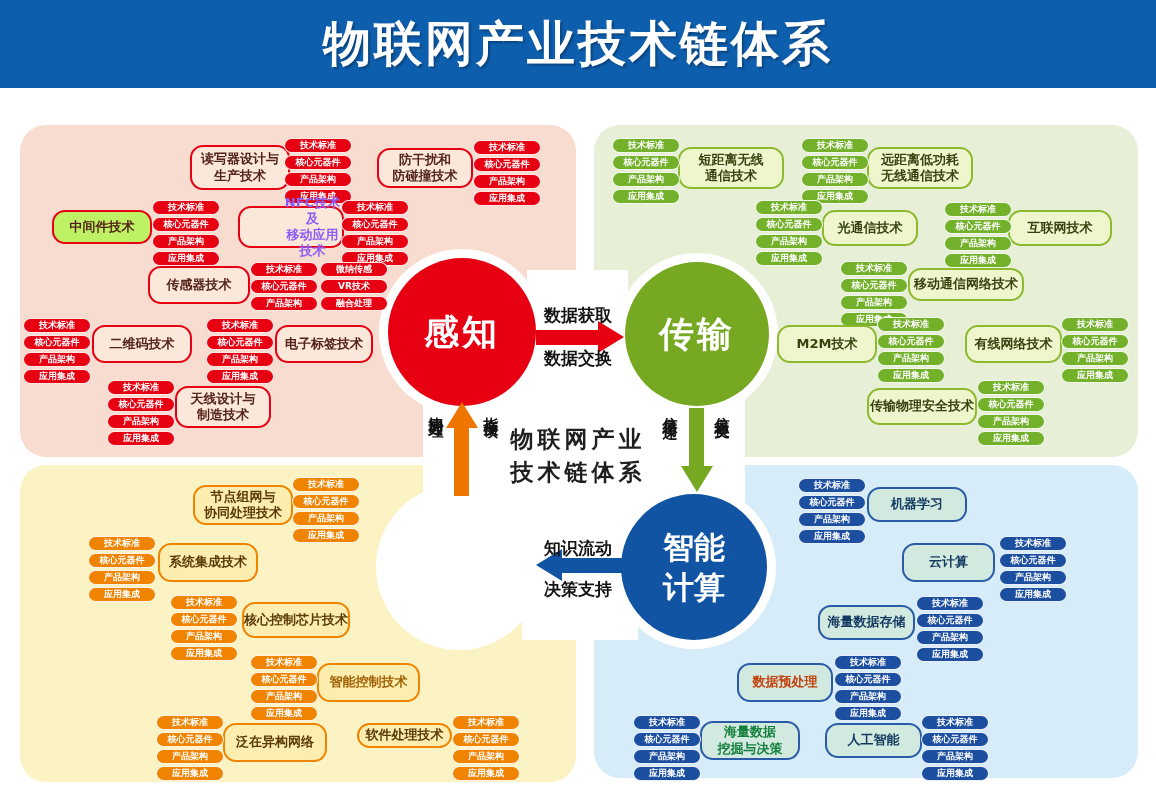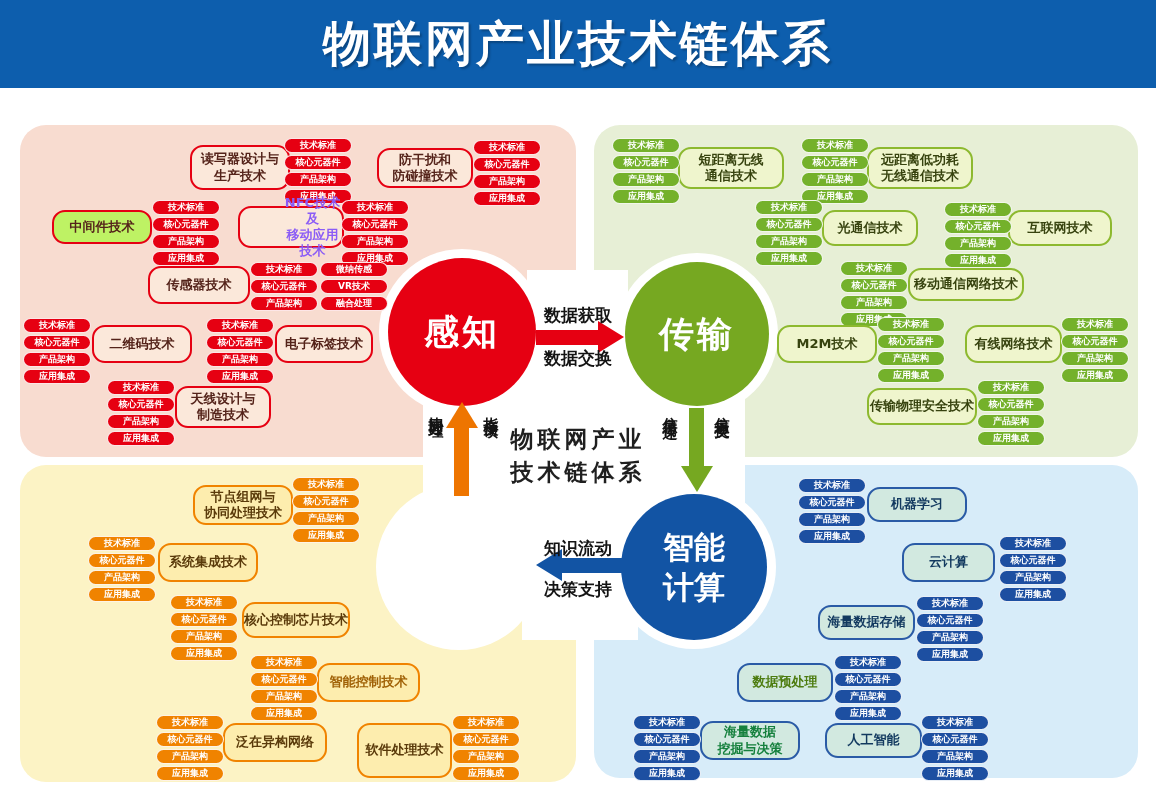--- a/index.html
+++ b/index.html
@@ -203,41 +203,41 @@
       <div class="nbox" style="left: 317px; top: 663px; width: 103px; height: 39px; background: rgb(253, 237, 174); border-color: rgb(240, 131, 0); color: #a16207;">智能控制技术</div>
       <div class="pill" style="left: 250px; top: 655px; background: rgb(240, 131, 0);">技术标准</div>
       <div class="pill" style="left: 250px; top: 672px; background: rgb(240, 131, 0);">核心元器件</div>
       <div class="pill" style="left: 250px; top: 689px; background: rgb(240, 131, 0);">产品架构</div>
       <div class="pill" style="left: 250px; top: 706px; background: rgb(240, 131, 0);">应用集成</div>
       <div class="nbox" style="left: 223px; top: 723px; width: 104px; height: 39px; background: rgb(253, 237, 174); border-color: rgb(240, 131, 0); color: rgb(90, 58, 10);">泛在异构网络</div>
       <div class="pill" style="left: 156px; top: 715px; background: rgb(240, 131, 0);">技术标准</div>
       <div class="pill" style="left: 156px; top: 732px; background: rgb(240, 131, 0);">核心元器件</div>
       <div class="pill" style="left: 156px; top: 749px; background: rgb(240, 131, 0);">产品架构</div>
       <div class="pill" style="left: 156px; top: 766px; background: rgb(240, 131, 0);">应用集成</div>
-      <div class="nbox" style="left: 357px; top: 723px; width: 95px; height: 55px; background: rgb(253, 237, 174); border-color: rgb(240, 131, 0); color: rgb(90, 58, 10);">软件处理技术</div>
+      <div class="nbox" style="left: 357px; top: 723px; width: 95px; height: 25px; background: rgb(253, 237, 174); border-color: rgb(240, 131, 0); color: rgb(90, 58, 10);">软件处理技术</div>
       <div class="pill" style="left: 452px; top: 715px; background: rgb(240, 131, 0);">技术标准</div>
       <div class="pill" style="left: 452px; top: 732px; background: rgb(240, 131, 0);">核心元器件</div>
       <div class="pill" style="left: 452px; top: 749px; background: rgb(240, 131, 0);">产品架构</div>
       <div class="pill" style="left: 452px; top: 766px; background: rgb(240, 131, 0);">应用集成</div>
       <div class="nbox" style="left: 867px; top: 487px; width: 100px; height: 35px; background: rgb(210, 233, 224); border-color: rgb(42, 91, 166); color: rgb(18, 57, 95);">机器学习</div>
       <div class="pill" style="left: 798px; top: 478px; background: rgb(29, 79, 161);">技术标准</div>
       <div class="pill" style="left: 798px; top: 495px; background: rgb(29, 79, 161);">核心元器件</div>
       <div class="pill" style="left: 798px; top: 512px; background: rgb(29, 79, 161);">产品架构</div>
       <div class="pill" style="left: 798px; top: 529px; background: rgb(29, 79, 161);">应用集成</div>
       <div class="nbox" style="left: 902px; top: 543px; width: 93px; height: 39px; background: rgb(210, 233, 224); border-color: rgb(42, 91, 166); color: rgb(18, 57, 95);">云计算</div>
       <div class="pill" style="left: 999px; top: 536px; background: rgb(29, 79, 161);">技术标准</div>
       <div class="pill" style="left: 999px; top: 553px; background: rgb(29, 79, 161);">核心元器件</div>
       <div class="pill" style="left: 999px; top: 570px; background: rgb(29, 79, 161);">产品架构</div>
       <div class="pill" style="left: 999px; top: 587px; background: rgb(29, 79, 161);">应用集成</div>
       <div class="nbox" style="left: 818px; top: 605px; width: 97px; height: 35px; background: rgb(210, 233, 224); border-color: rgb(42, 91, 166); color: rgb(18, 57, 95);">海量数据存储</div>
       <div class="pill" style="left: 916px; top: 596px; background: rgb(29, 79, 161);">技术标准</div>
       <div class="pill" style="left: 916px; top: 613px; background: rgb(29, 79, 161);">核心元器件</div>
       <div class="pill" style="left: 916px; top: 630px; background: rgb(29, 79, 161);">产品架构</div>
       <div class="pill" style="left: 916px; top: 647px; background: rgb(29, 79, 161);">应用集成</div>
-      <div class="nbox" style="left: 737px; top: 663px; width: 96px; height: 39px; background: rgb(210, 233, 224); border-color: rgb(42, 91, 166); color: #4d7c0f;">数据预处理</div>
+      <div class="nbox" style="left: 737px; top: 663px; width: 96px; height: 39px; background: rgb(210, 233, 224); border-color: rgb(42, 91, 166); color: #c2410c;">数据预处理</div>
       <div class="pill" style="left: 834px; top: 655px; background: rgb(29, 79, 161);">技术标准</div>
       <div class="pill" style="left: 834px; top: 672px; background: rgb(29, 79, 161);">核心元器件</div>
       <div class="pill" style="left: 834px; top: 689px; background: rgb(29, 79, 161);">产品架构</div>
       <div class="pill" style="left: 834px; top: 706px; background: rgb(29, 79, 161);">应用集成</div>
       <div class="nbox" style="left: 700px; top: 721px; width: 100px; height: 39px; background: rgb(210, 233, 224); border-color: rgb(42, 91, 166); color: #15803d;">海量数据
 挖掘与决策</div>
       <div class="pill" style="left: 633px; top: 715px; background: rgb(29, 79, 161);">技术标准</div>
       <div class="pill" style="left: 633px; top: 732px; background: rgb(29, 79, 161);">核心元器件</div>
       <div class="pill" style="left: 633px; top: 749px; background: rgb(29, 79, 161);">产品架构</div>
       <div class="pill" style="left: 633px; top: 766px; background: rgb(29, 79, 161);">应用集成</div>

